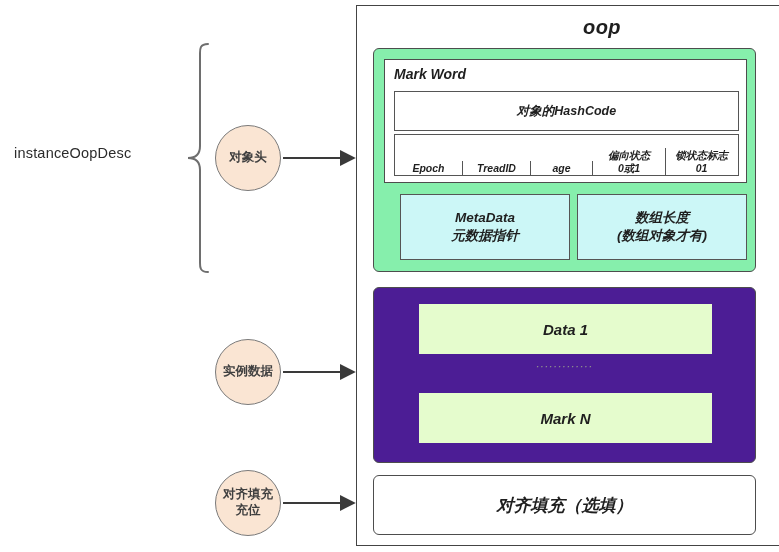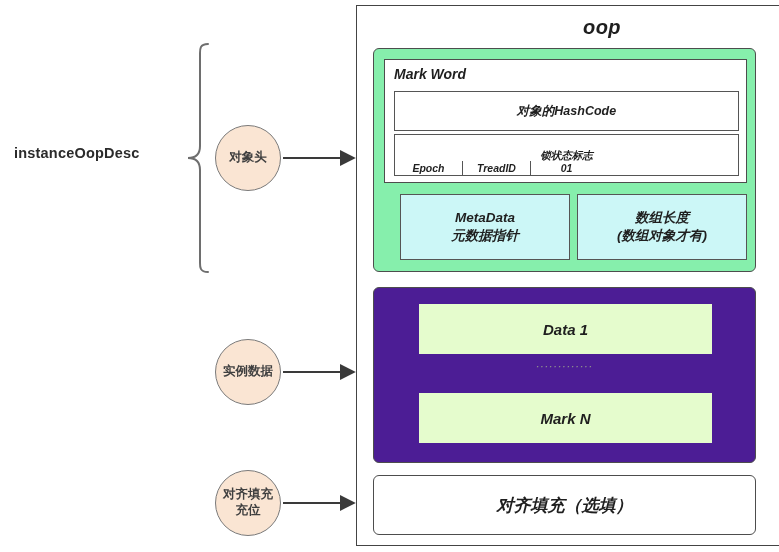--- a/index.html
+++ b/index.html
@@ -22,21 +22,21 @@
   }
 
   
   .left-label {
     position: absolute;
     left: 14px;
     top: 145px;
     width: 170px;
     text-align: left;
     font-size: 14.5px;
-    font-weight: bold;
+    font-weight: normal;
     letter-spacing: 0.2px;
     color: #2b2b2b;
   }
 
   
   .brace-svg {
     position: absolute;
     left: 186px;
     top: 42px;
     width: 26px;
@@ -261,20 +261,23 @@
     <div id="oop-title">oop</div>
 
     <div id="object-header-box">
 
       <div id="mark-word-box">
         <div id="mark-word-title">Mark Word</div>
         <div id="hashcode-row">对象的HashCode</div>
         <div id="markword-fields">
           <div class="mw-cell" style="width:68px">Epoch</div>
           <div class="mw-cell" style="width:68px">TreadID</div>
+          <div class="mw-cell" style="width:62px">age</div>
+          <div class="mw-cell" style="width:73px">偏向状态
+0或1</div>
           <div class="mw-cell" style="width:71px">锁状态标志
 01</div>
         </div>
       </div>
 
       <div id="meta-row">
         <div class="meta-cell">
           <span class="l1">MetaData</span>
           <span class="l2">元数据指针</span>
         </div>

